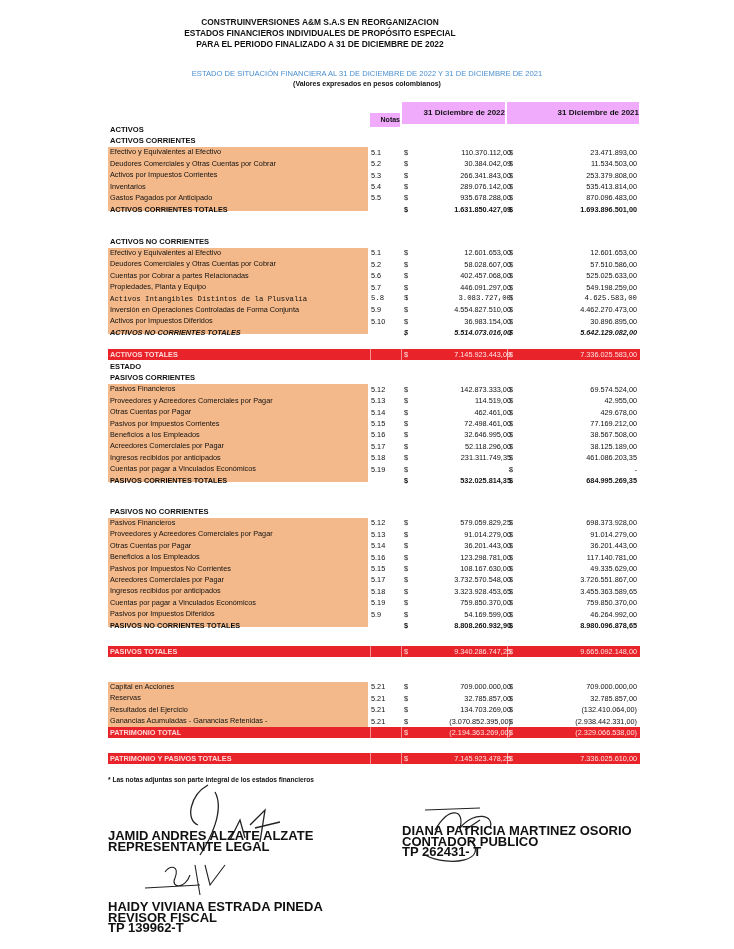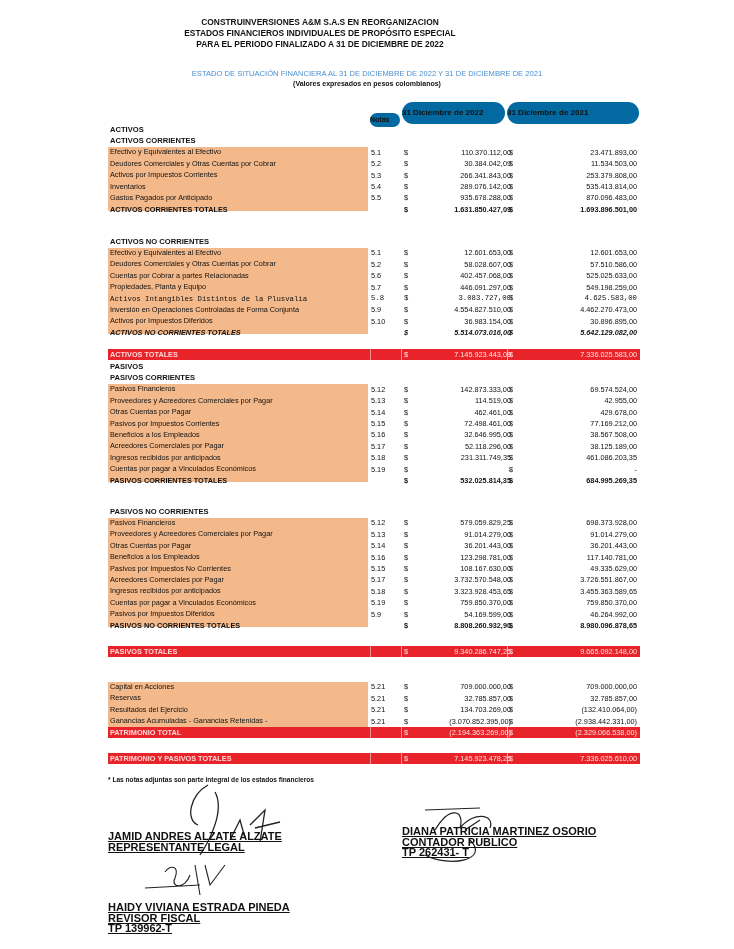--- a/index.html
+++ b/index.html
@@ -1,38 +1,38 @@
 <!DOCTYPE html>
 <html><head>
 <meta charset="utf-8">
 <style>
   html, body { margin:0; padding:0; background:#fff; }
   body { width:734px; height:949px; position:relative; overflow:hidden; font-family:"Liberation Sans", sans-serif; color:#111; }
   .hdr { position:absolute; left:0; width:640px; text-align:center; font-weight:bold; font-size:8.4px; line-height:11px; }
   .subtitle { position:absolute; left:0; width:734px; text-align:center; font-size:7.6px; color:#4a8fd0; top:69px; }
   .units { position:absolute; left:0; width:734px; text-align:center; font-size:7px; font-weight:bold; top:80px; }
-  .colhead { position:absolute; background:#0369a1; font-weight:bold; font-size:8px; text-align:left;border-radius:11px; }
+  .colhead { position:absolute; background:#f0abfc; font-weight:bold; font-size:8px; text-align:right; }
   .row { position:absolute; left:108px; width:532px; height:11px; font-size:7.3px; line-height:11px; }
   .row .label { position:absolute; left:0; width:258px; padding-left:2px; white-space:nowrap; overflow:hidden; }
   .row.item .label { background:#f4b98a; height:18px; top:0.5px; line-height:10px; }
   .row .note { position:absolute; left:263px; width:30px; }
   .row .d1 { position:absolute; left:296px; }
   .row .v1 { position:absolute; left:300px; width:103px; text-align:right; }
   .row .d2 { position:absolute; left:401px; }
   .row .v2 { position:absolute; left:410px; width:119px; text-align:right; }
   .row.bold { font-weight:bold; }
   .row.section { font-weight:bold; font-size:7.6px; }
   .row.red { background:#e8242a; color:#ffd0d0; font-weight:bold; }
   .row.red .label { color:#ffd8d8; }
   .row.red .d1, .row.red .v1, .row.red .d2, .row.red .v2 { color:#ffe0e0; font-weight:normal; }
   .row.red .sep1 { position:absolute; left:262px; top:0; width:1px; height:11px; background:#fff; opacity:.5; }
   .row.red .sep2 { position:absolute; left:293px; top:0; width:1px; height:11px; background:#fff; opacity:.5; }
   .row.red .sep3 { position:absolute; left:399px; top:0; width:1px; height:11px; background:#fff; opacity:.6; }
   .footnote { position:absolute; left:108px; top:776px; font-size:6.6px; font-weight:bold; }
-  .sig { position:absolute; font-family:"Liberation Sans", sans-serif; font-weight:bold; font-size:11px; line-height:10.5px;text-decoration:underline; }
+  .sig { position:absolute; font-family:"Liberation Sans", sans-serif; font-weight:bold; font-size:13px; line-height:10.5px; }
   .scribble { position:absolute; }
 </style>
 </head>
 <body>
 
 <div>
   <div class="hdr" style="top:17px;">CONSTRUINVERSIONES A&amp;M S.A.S EN REORGANIZACION</div>
   <div class="hdr" style="top:28px;">ESTADOS FINANCIEROS INDIVIDUALES DE PROPÓSITO ESPECIAL</div>
   <div class="hdr" style="top:39px;">PARA EL PERIODO FINALIZADO A 31 DE DICIEMBRE DE 2022</div>
   <div class="subtitle">ESTADO DE SITUACIÓN FINANCIERA AL 31 DE DICIEMBRE DE 2022 Y 31 DE DICIEMBRE DE 2021</div>
@@ -167,21 +167,21 @@
       <span class="label">ACTIVOS TOTALES</span>
       <span class="d1">$</span>
       <span class="v1">7.145.923.443,09</span>
       <span class="d2">$</span>
       <span class="v2">7.336.025.583,00</span>
       <span class="sep1"></span>
       <span class="sep2"></span>
       <span class="sep3"></span>
     </div>
     <div class="row section" style="top: 361px;">
-      <span class="label">PASIVOS</span>
+      <span class="label">ESTADO</span>
     </div>
     <div class="row section" style="top: 372.4px;">
       <span class="label">PASIVOS CORRIENTES</span>
     </div>
     <div class="row item" style="top: 383.8px;">
       <span class="label">Pasivos Financieros</span>
       <span class="note">5.12</span>
       <span class="d1">$</span>
       <span class="v1">142.873.333,00</span>
       <span class="d2">$</span>

